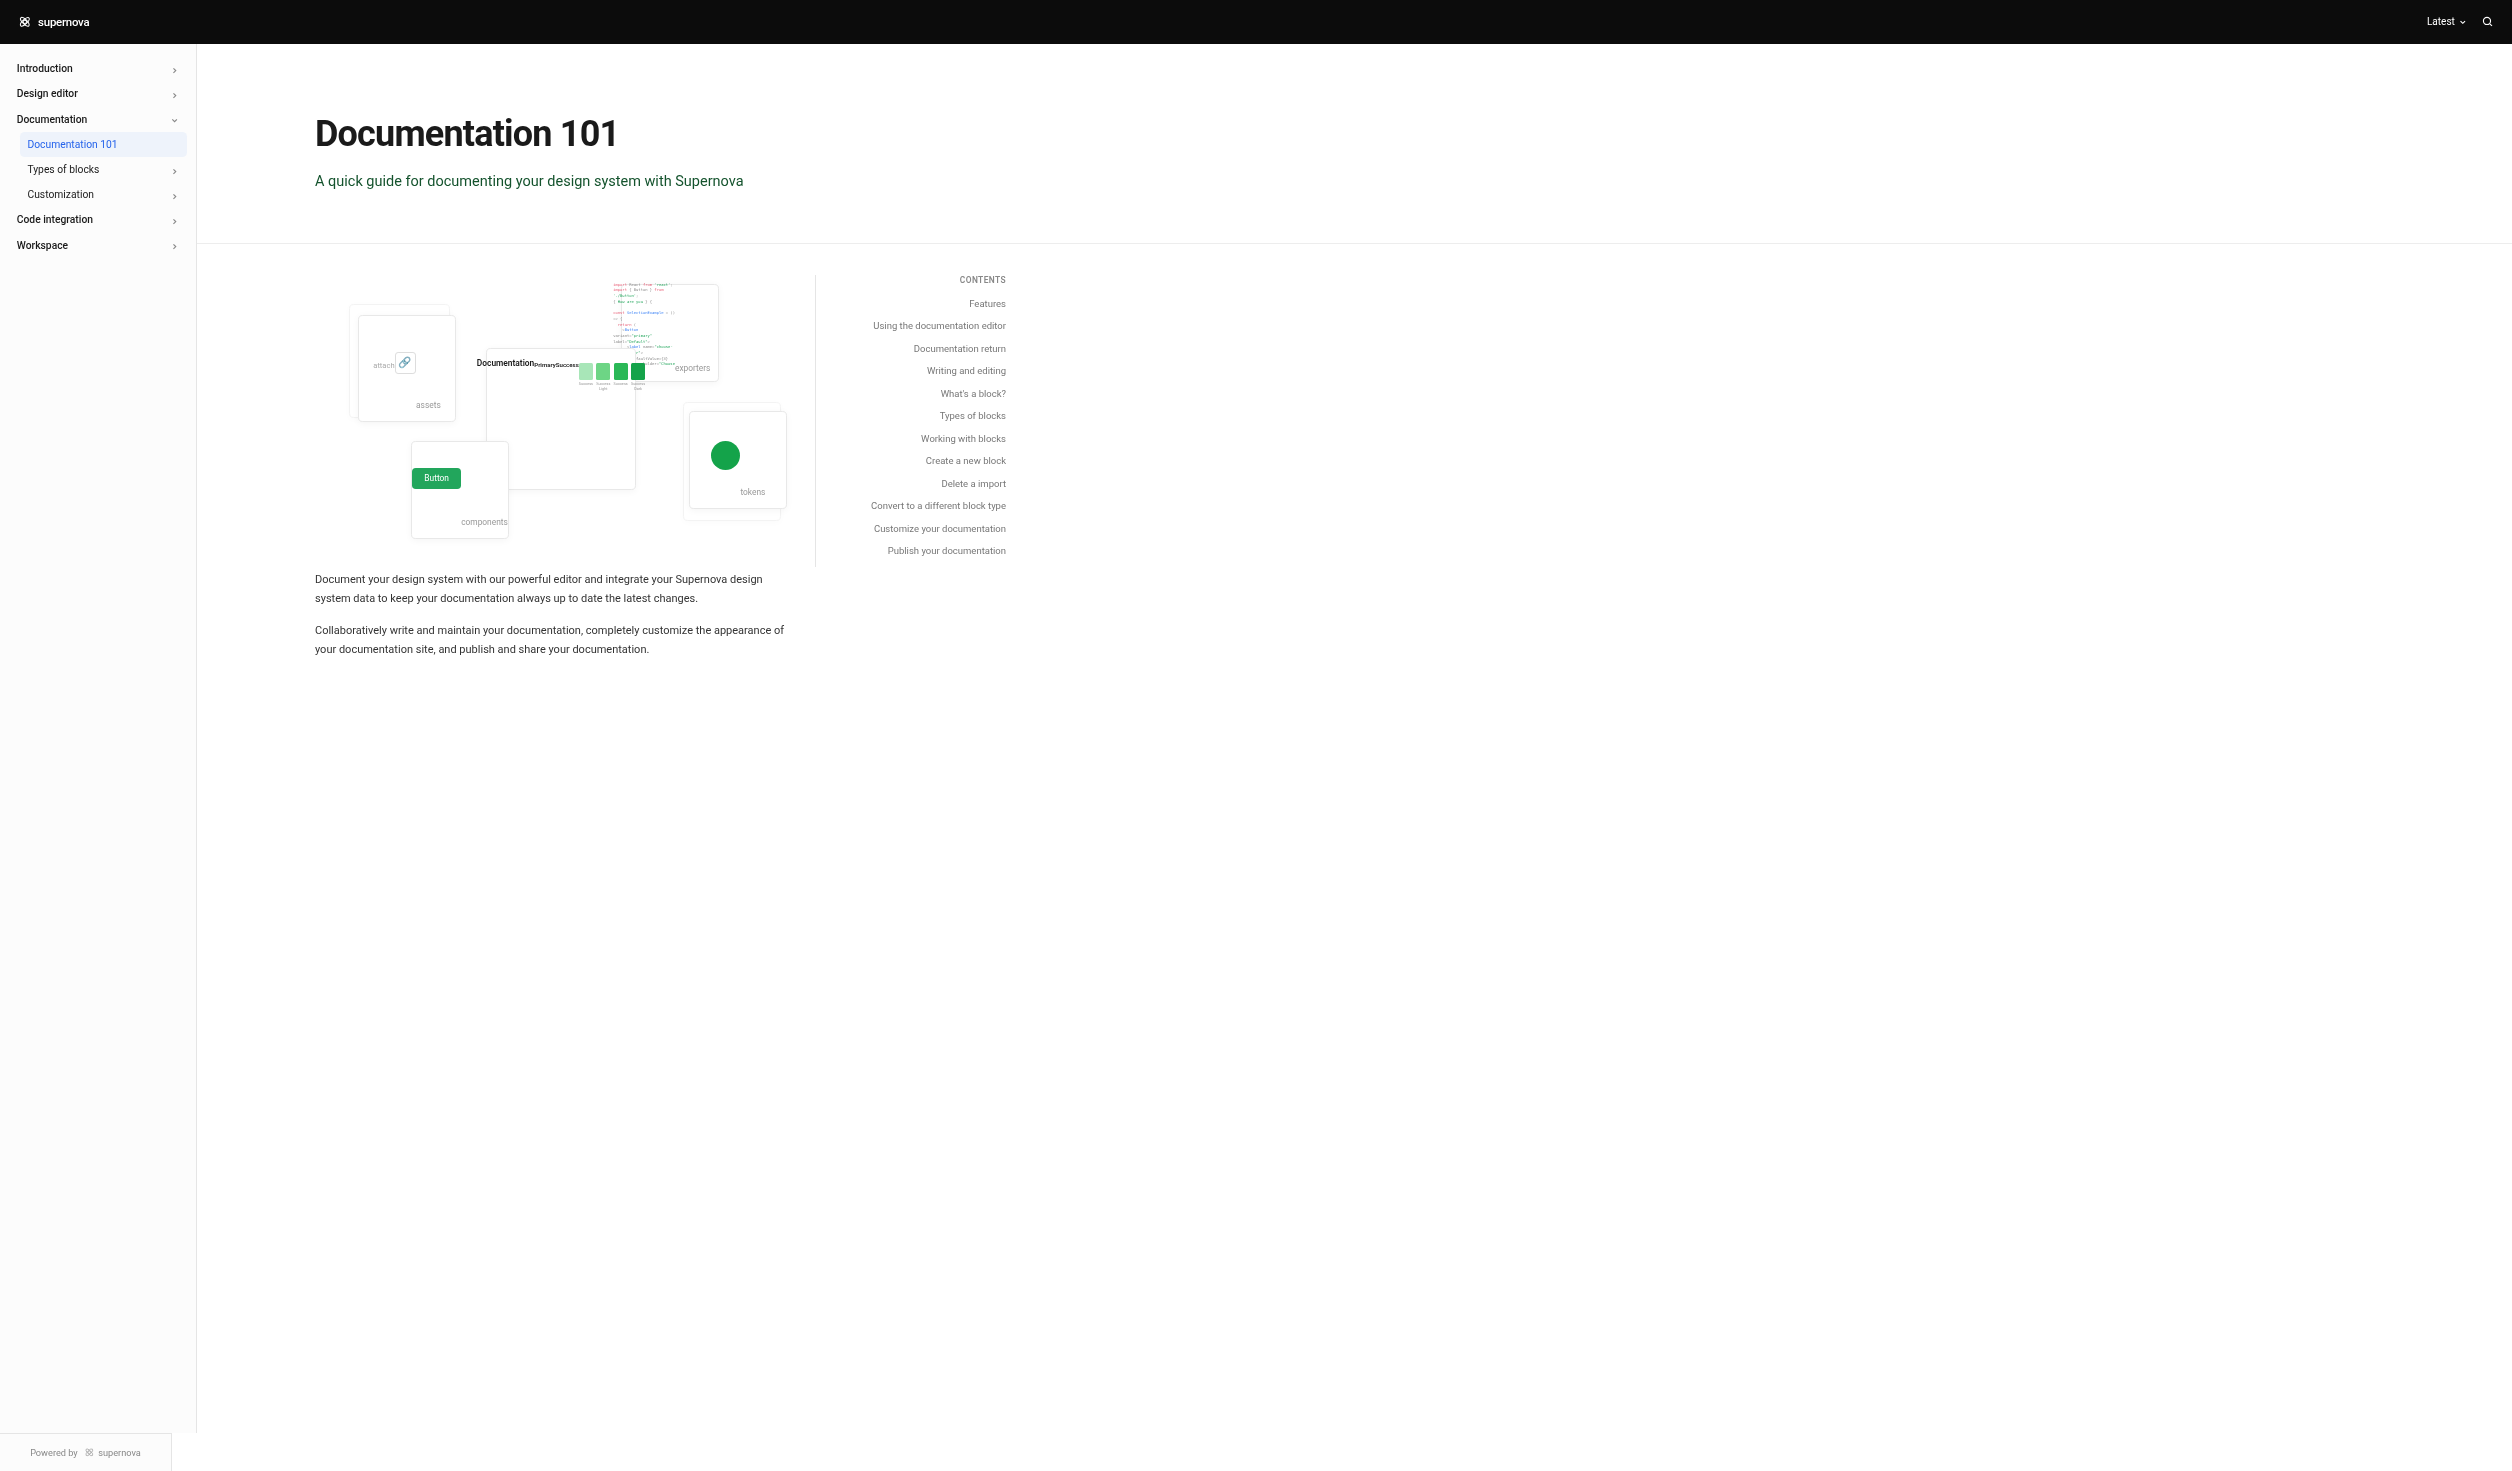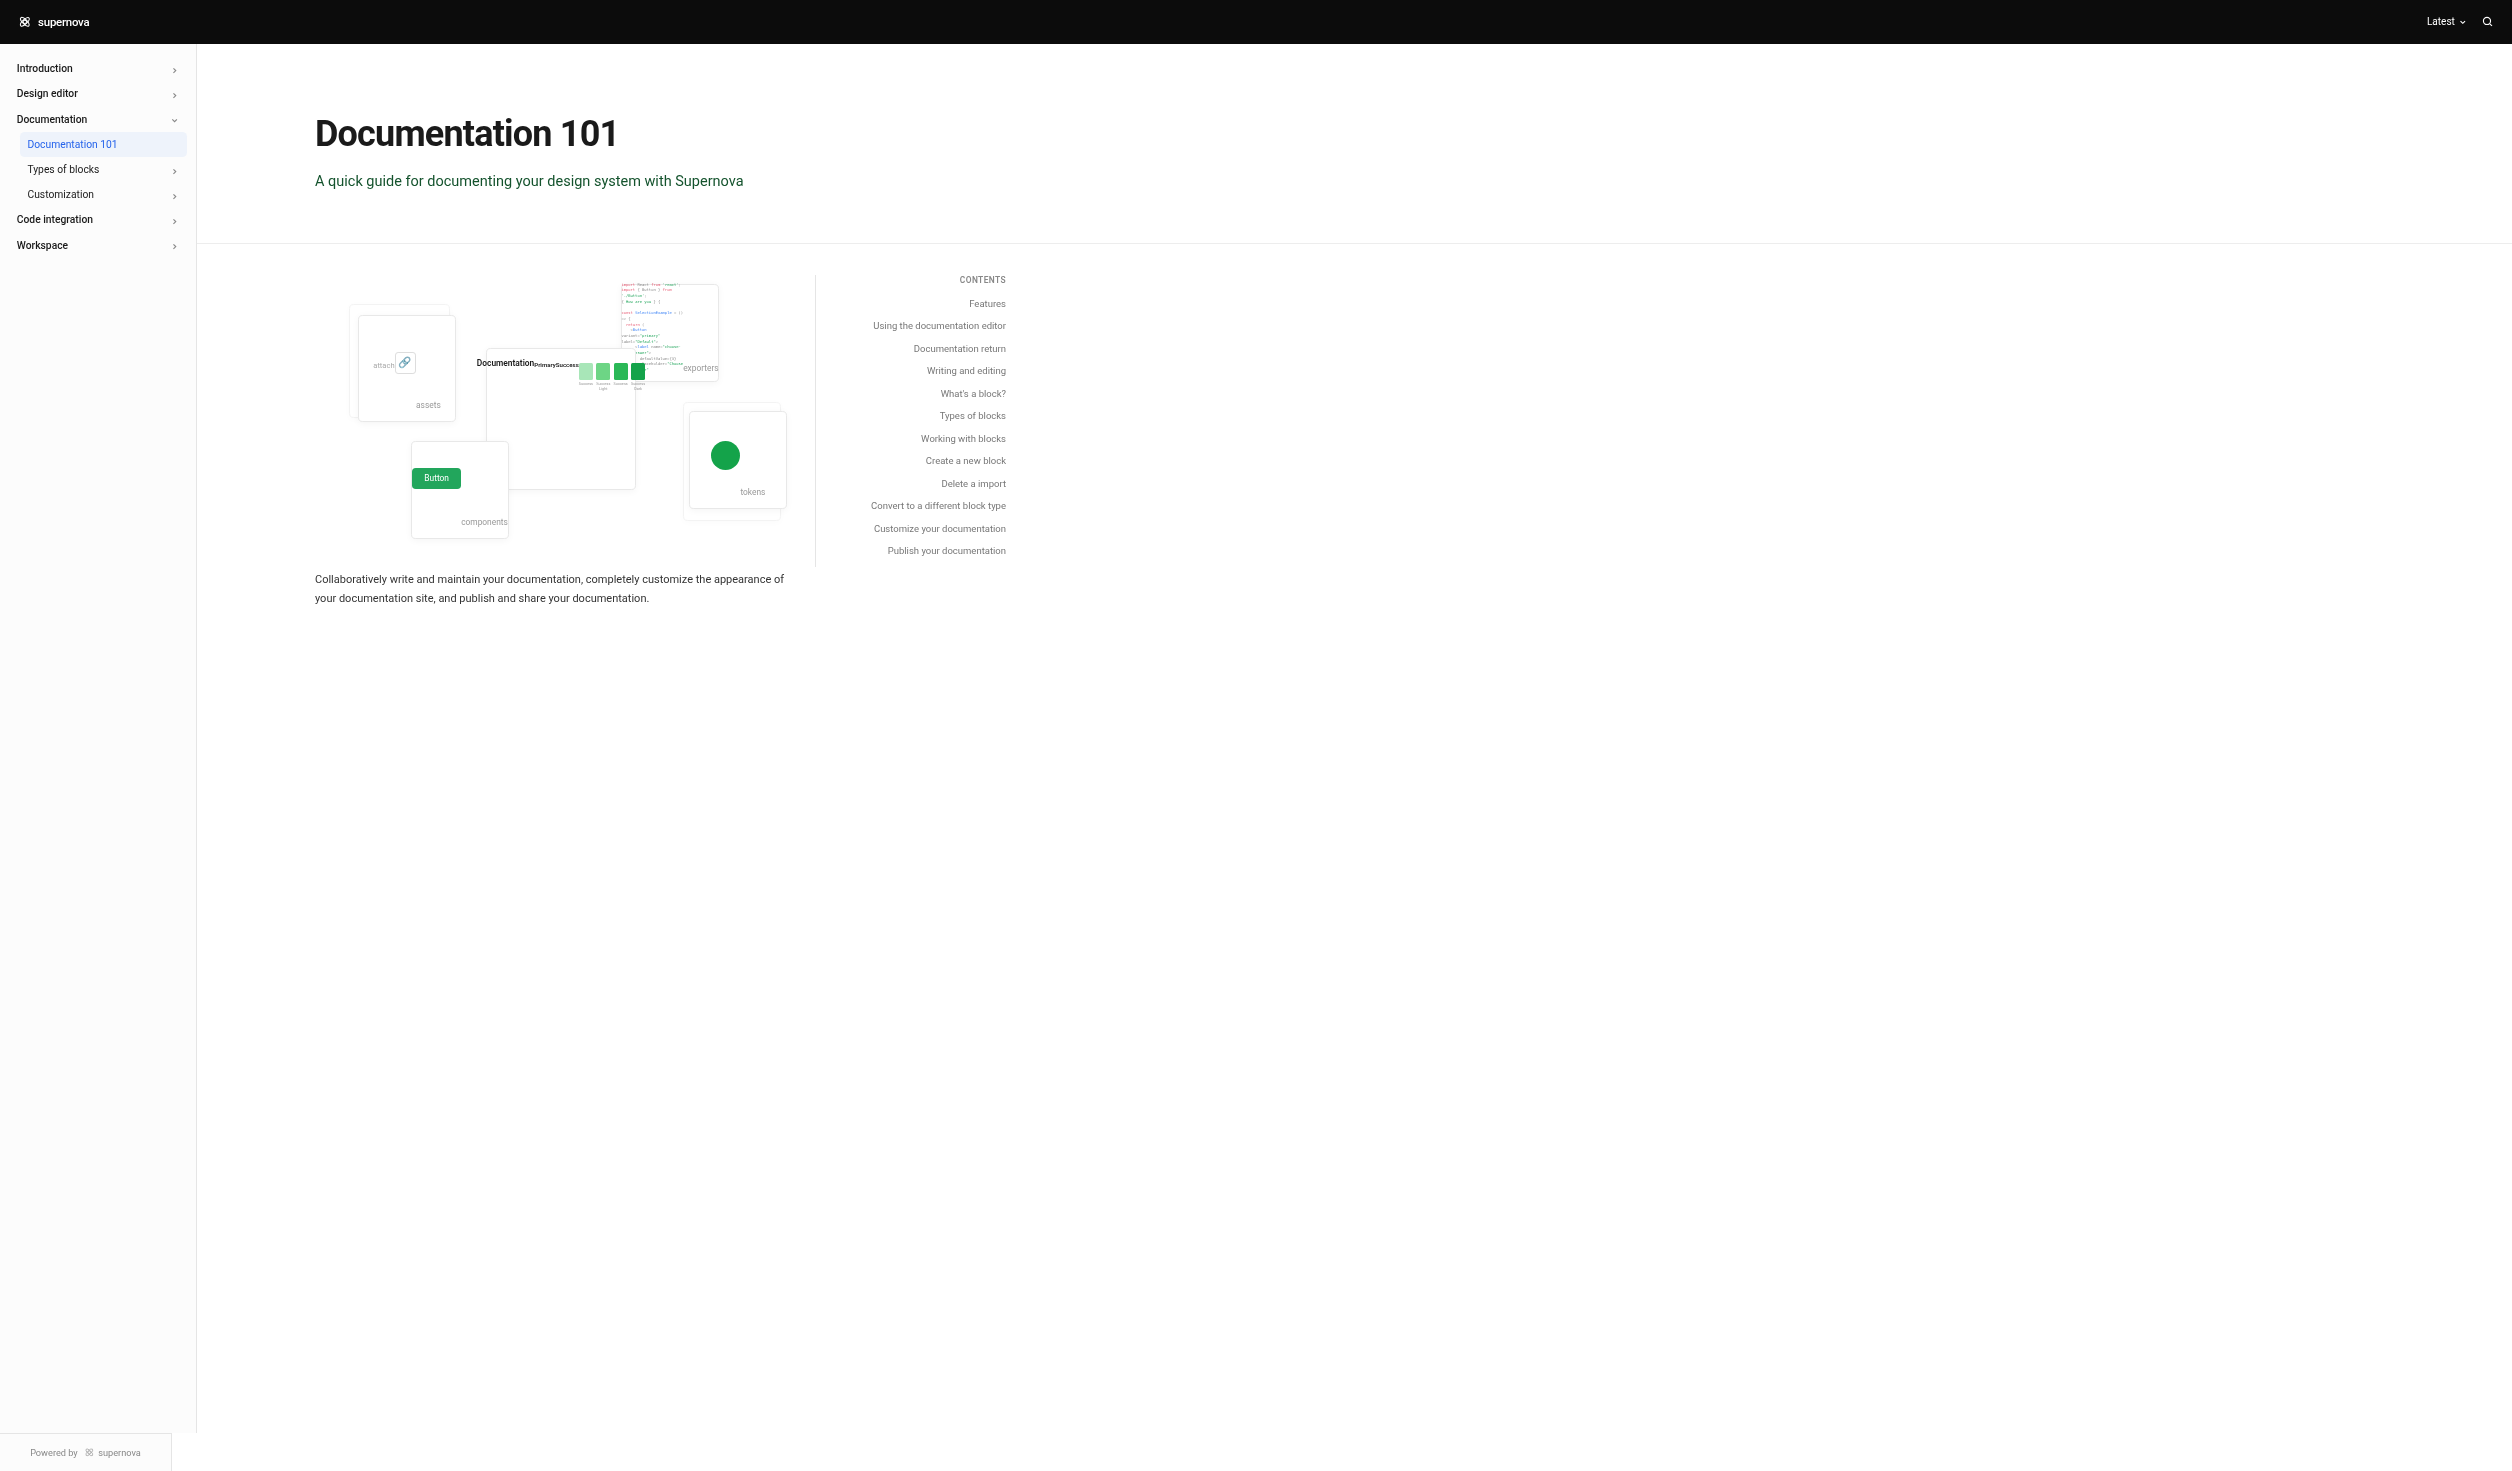--- a/index.html
+++ b/index.html
@@ -37,21 +37,21 @@
 .content { flex: 1; max-width: 477px; margin-left: 118px; }
 
 .illustration { width: 100%; height: 275px; position: relative; margin-bottom: 21.4px; }
 .card { position: absolute; background: #fff; border: 0.8px solid #e8e8e8; border-radius: 4.6px; box-shadow: 0 1.5px 7.6px rgba(0,0,0,0.04); display: flex; align-items: center; justify-content: center; padding: 10.7px; }
 .card-label { font-size: 8.4px; color: #999; margin-top: auto; }
 .card-assets { left: 43px; top: 40px; width: 98px; height: 107px; }
 .card-assets .title { font-size: 7.6px; color: #aaa; margin-bottom: 6.1px; }
 .card-assets .box { width: 21.4px; height: 21.4px; border: 0.8px solid #ddd; border-radius: 3.1px; display: flex; align-items: center; justify-content: center; font-size: 10.7px; color: #666; margin-bottom: 10.7px; }
 .card-components { left: 96px; top: 166px; width: 98px; height: 98px; }
 .card-components .btn { background: #22a65c; color: #fff; padding: 5.3px 12.2px; border-radius: 3.8px; font-size: 8.4px; margin-bottom: 23px; }
-.card-exporters { right: 73px; top: 9.2px; width: 98px; height: 98px; padding: 7.6px; font-size: 3.8px; color: #888; }
+.card-exporters { right: 73px; top: 9.2px; width: 98px; height: 98px; padding: 7.6px; font-size: 3.8px; color: #888; justify-content: flex-end; }
 .card-exporters .code { width: 100%; line-height: 1.5; font-family: monospace; }
 .card-exporters .kw-blue { color: #3b82f6; }
 .card-exporters .kw-red { color: #e85d75; }
 .card-exporters .kw-green { color: #22a65c; }
 .card-tokens { right: 4.6px; top: 136px; width: 98px; height: 98px; }
 .card-tokens .circle { width: 29px; height: 29px; background: #14a34a; border-radius: 50%; margin-bottom: 23px; margin-top: 15.3px; }
 .card-doc { left: 171px; top: 73px; width: 150px; height: 142px; padding: 9.2px; align-items: stretch; }
 .card-doc .doc-title { font-size: 8.4px; font-weight: 600; margin-bottom: 7.6px; }
 .card-doc .section-title { font-size: 6.1px; font-weight: 600; margin: 3.1px 0 2.3px; }
 .card-doc .placeholder-text { height: 1.5px; background: #ddd; margin: 1.5px 0; border-radius: 0.8px; }
@@ -226,20 +226,21 @@
           <div class="card card-components">
             <div class="btn">Button</div>
             <div class="card-label">components</div>
           </div>
           <div class="card card-tokens">
             <div class="circle"></div>
             <div class="card-label">tokens</div>
           </div>
         </div>
 
+        <p class="body-text">Document your design system with our powerful editor and integrate your Supernova design system data to keep your documentation always up to date the latest changes.</p>
         <p class="body-text">Collaboratively write and maintain your documentation, completely customize the appearance of your documentation site, and publish and share your documentation.</p>
       </div>
 
       <aside class="toc">
         <div class="toc-title">CONTENTS</div>
         <a class="toc-item">Features</a>
         <a class="toc-item">Using the documentation editor</a>
         <a class="toc-item">Documentation return</a>
         <a class="toc-item">Writing and editing</a>
         <a class="toc-item">What's a block?</a>

